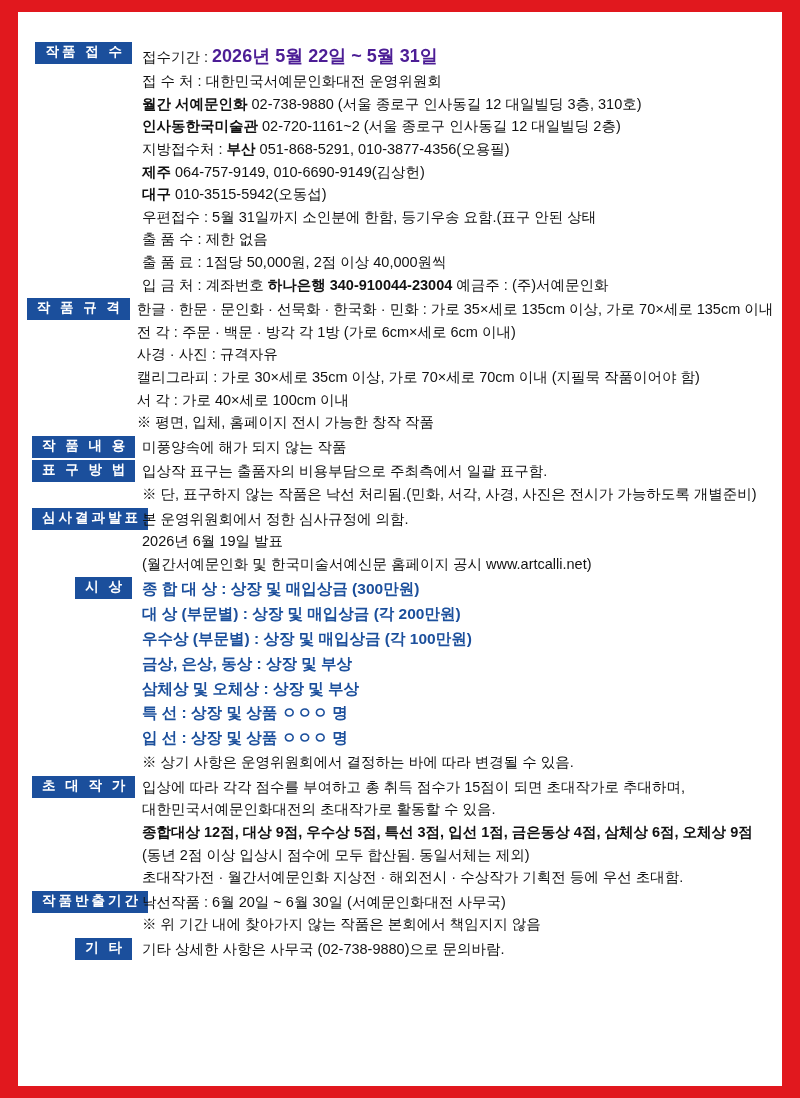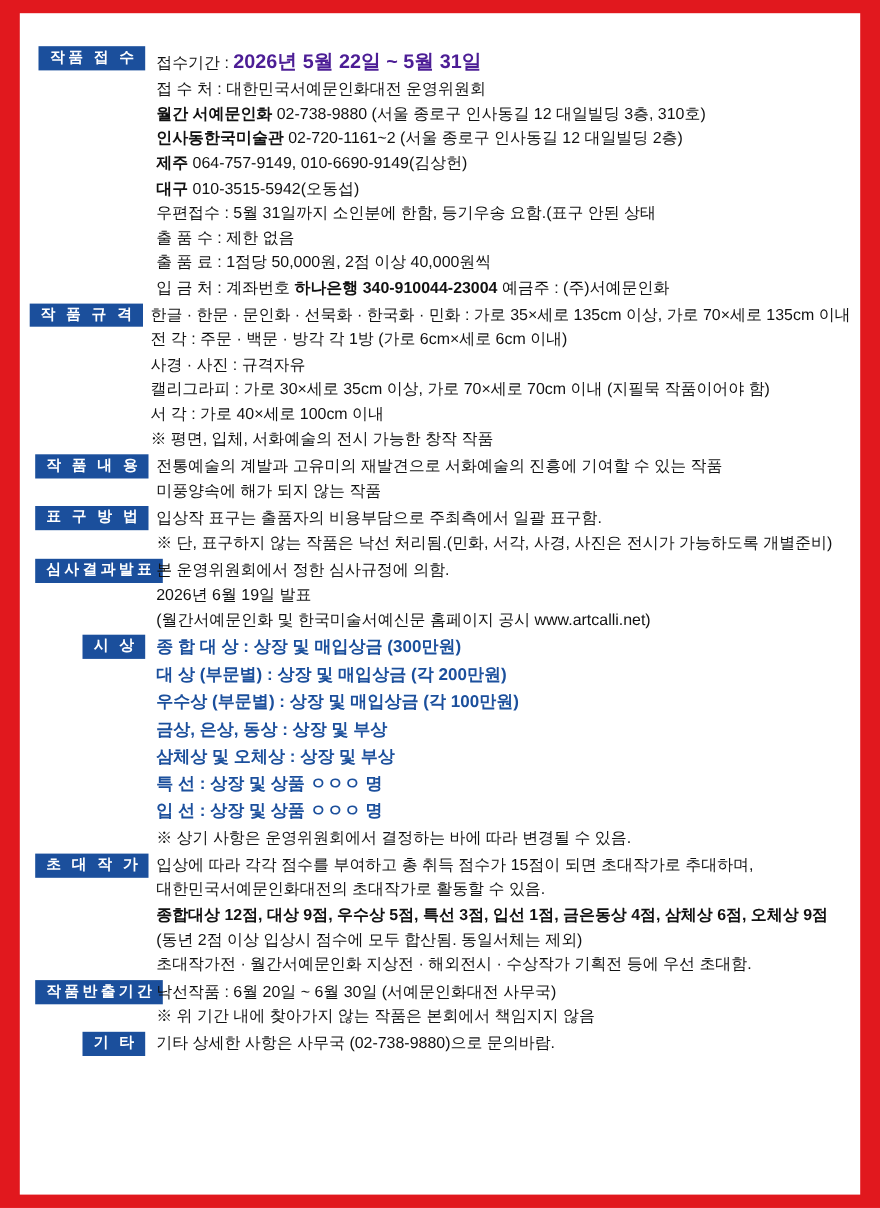--- a/index.html
+++ b/index.html
@@ -92,43 +92,43 @@
 <div class="page">
   <div class="sheet">
     <div class="content">
         <div class="row sect">
           <div class="label-col"><span class="tag">작품 접 수</span></div>
           <div class="body-col">
             <div class="line"><span>접수기간 : </span><span class="blue-big">2026년 5월 22일 ~ 5월 31일</span></div>
             <div class="line"><span>접  수  처 :   대한민국서예문인화대전 운영위원회</span></div>
             <div class="line"><span class="bold">            월간 서예문인화</span><span> 02-738-9880 (서울 종로구 인사동길 12 대일빌딩 3층, 310호)</span></div>
             <div class="line"><span class="bold">            인사동한국미술관</span><span> 02-720-1161~2 (서울 종로구 인사동길 12 대일빌딩 2층)</span></div>
+            <div class="line"><span>지방접수처 :   </span><span class="bold">부산</span><span>   051-868-5291, 010-3877-4356(오용필)</span></div>
             <div class="line"><span>            </span><span class="bold">제주</span><span>   064-757-9149,  010-6690-9149(김상헌)</span></div>
             <div class="line"><span>            </span><span class="bold">대구</span><span>   010-3515-5942(오동섭)</span></div>
             <div class="line"><span>우편접수 :   5월 31일까지 소인분에 한함, 등기우송 요함.(표구 안된 상태</span></div>
             <div class="line"><span>출 품 수 :   제한 없음</span></div>
             <div class="line"><span>출 품 료 :   1점당 50,000원,  2점 이상 40,000원씩</span></div>
             <div class="line"><span>입 금 처 :   계좌번호 </span><span class="bold">하나은행 340-910044-23004</span><span>   예금주 : (주)서예문인화</span></div>
           </div>
         </div>
         <div class="row sect">
           <div class="label-col"><span class="tag">작 품 규 격</span></div>
           <div class="body-col">
             <div class="line"><span>한글 · 한문 · 문인화 · 선묵화 · 한국화 · 민화 : 가로 35×세로 135cm 이상, 가로 70×세로 135cm 이내</span></div>
             <div class="line"><span>전     각 :   주문 · 백문 · 방각 각 1방 (가로 6cm×세로 6cm 이내)</span></div>
             <div class="line"><span>사경 · 사진 :   규격자유</span></div>
             <div class="line"><span>캘리그라피 :  가로 30×세로 35cm 이상, 가로 70×세로 70cm 이내 (지필묵 작품이어야 함)</span></div>
             <div class="line"><span>서     각 :   가로 40×세로 100cm 이내</span></div>
-            <div class="line"><span>            ※ 평면, 입체, 서화예술의 전시 가능한 창작 작품</span></div>
+            <div class="line"><span>            ※ 평면, 입체, 홈페이지 전시 가능한 창작 작품</span></div>
           </div>
         </div>
         <div class="row sect">
           <div class="label-col"><span class="tag">작 품 내 용</span></div>
           <div class="body-col">
-            <div class="line"><span>전통예술의 계발과 고유미의 재발견으로 서화예술의 진흥에 기여할 수 있는 작품</span></div>
             <div class="line"><span>미풍양속에  해가  되지  않는 작품</span></div>
           </div>
         </div>
         <div class="row sect">
           <div class="label-col"><span class="tag">표 구 방 법</span></div>
           <div class="body-col">
             <div class="line"><span>입상작 표구는 출품자의 비용부담으로 주최측에서 일괄 표구함.</span></div>
             <div class="line"><span>※ 단, 표구하지 않는 작품은 낙선 처리됨.(민화, 서각, 사경, 사진은 전시가 가능하도록 개별준비)</span></div>
           </div>
         </div>

